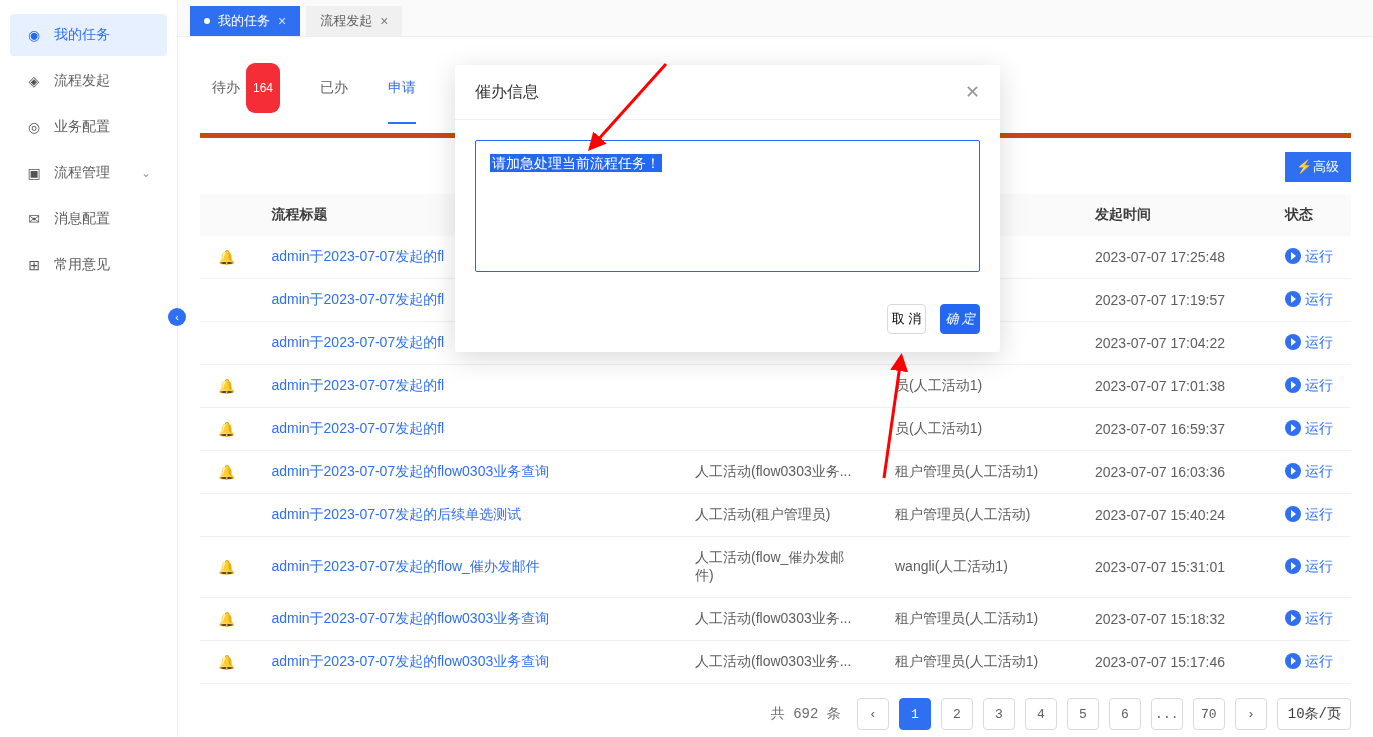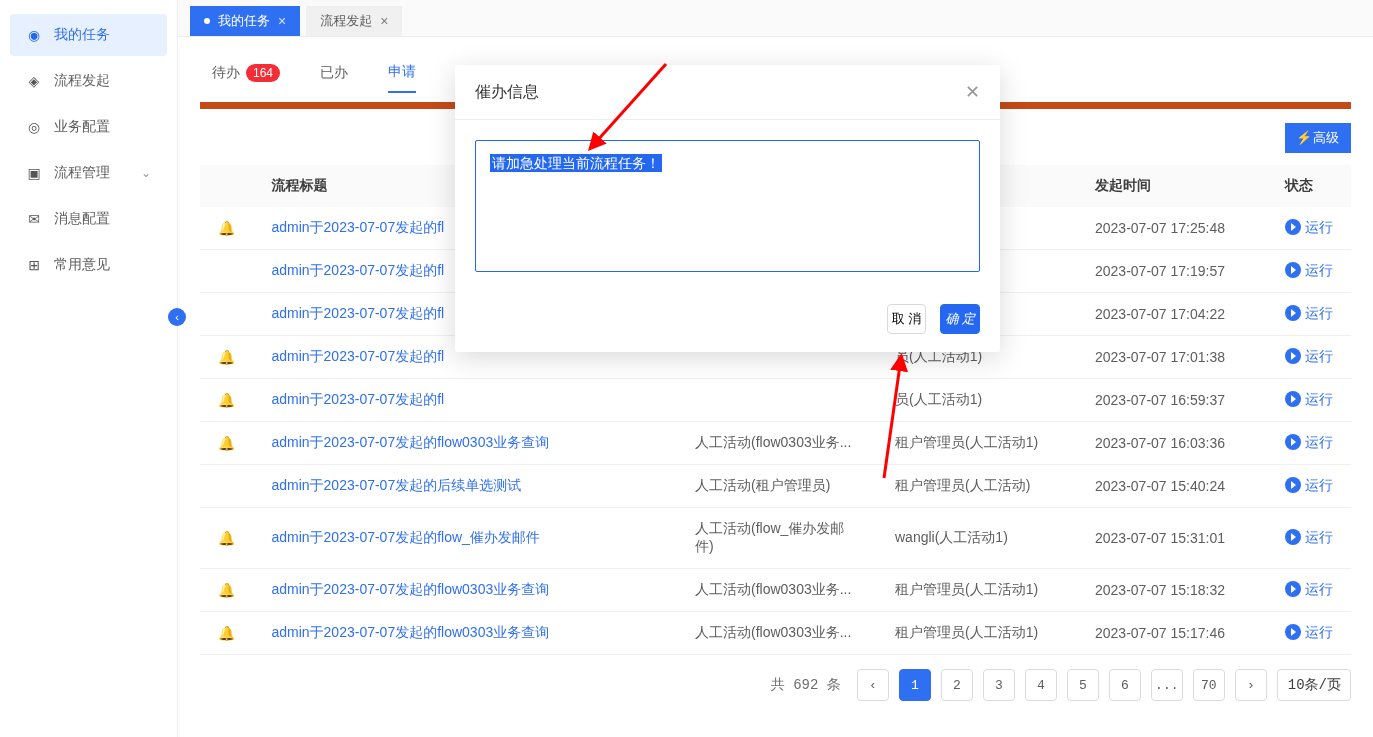--- a/index.html
+++ b/index.html
@@ -17,24 +17,24 @@
     
     .main { flex: 1; display: flex; flex-direction: column; }
     .tabbar { display: flex; gap: 6px; padding: 6px 0 0 12px; border-bottom: 1px solid #eee; background: #fafafa; }
     .page-tab { display: flex; align-items: center; gap: 8px; padding: 6px 14px; background: #f0f0f0; cursor: pointer; color: #555; font-size: 13px; }
     .page-tab.active { background: #2468f2; color: #fff; }
     .page-tab .dot { width: 6px; height: 6px; border-radius: 50%; background: #fff; display: inline-block; }
     .page-tab .close { font-size: 14px; opacity: .8; }
 
     .content { flex: 1; padding: 10px 22px 20px; display: flex; flex-direction: column; }
 
-    .subtabs { display: flex; gap: 40px; padding: 10px 12px; border-bottom: 7px solid #c2410c; margin-bottom: 10px; }
+    .subtabs { display: flex; gap: 40px; padding: 10px 12px; border-bottom: 5px solid #c2410c; margin-bottom: 10px; }
     .subtab { padding: 6px 0 10px; cursor: pointer; display: flex; align-items: center; gap: 6px; color: #555; }
     .subtab.active { color: #2468f2; border-bottom: 2px solid #2468f2; margin-bottom: -1px; }
-    .badge { background: #f5222d; color: #fff; border-radius: 9px; padding: 0 7px; font-size: 12px; line-height: 18px; }
+    .badge { background: #f5222d; color: #fff; border-radius: 9px; padding: 16px 7px; font-size: 12px; line-height: 18px; }
 
     .toolbar-row { display: flex; justify-content: flex-end; padding: 4px 0 12px; }
     .btn { padding: 5px 4px; border: 1px solid #d9d9d9; border-radius: 4px; background: #fff; cursor: pointer; font-size: 13px; }
     .btn-primary { background: #2468f2; color: #fff; border-color: #2468f2; font-style: italic; }
     .btn-advanced { background: #2468f2; color: #fff; border: none; padding: 6px 12px; font-size: 13px; }
 
     table { width: 100%; border-collapse: collapse; }
     th { text-align: left; padding: 12px 18px; background: #fafafa; color: #333; font-weight: 600; }
     td { padding: 12px 18px; border-bottom: 1px solid #f0f0f0; color: #555; }
     td.title-col a { color: #2468f2; text-decoration: none; cursor: pointer; }

